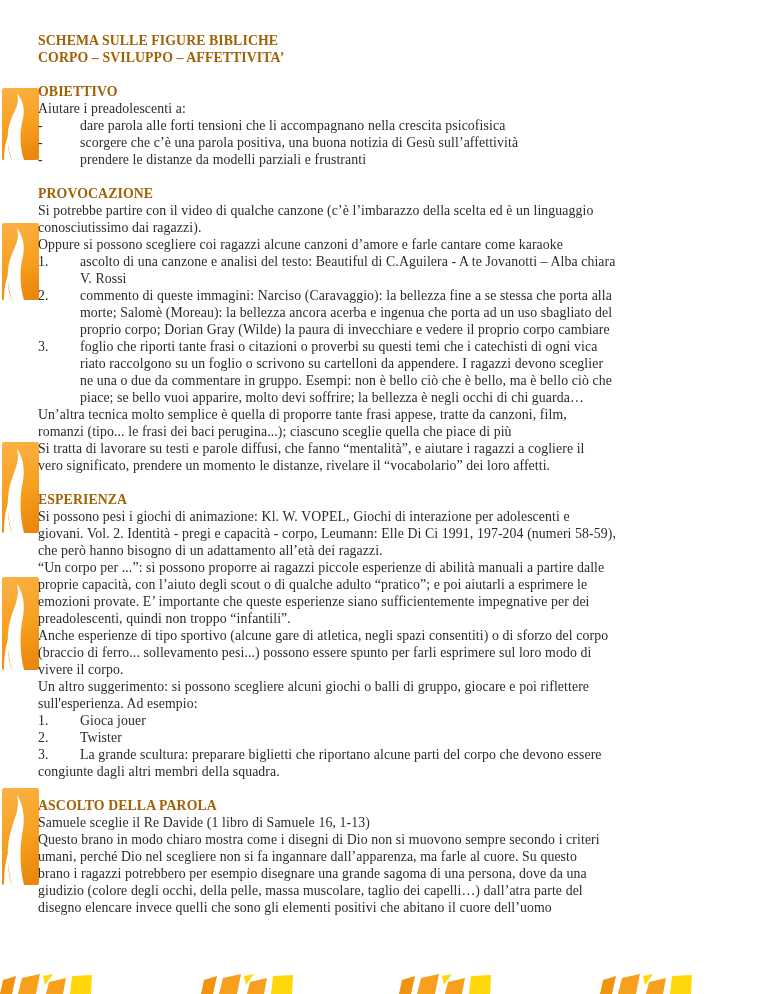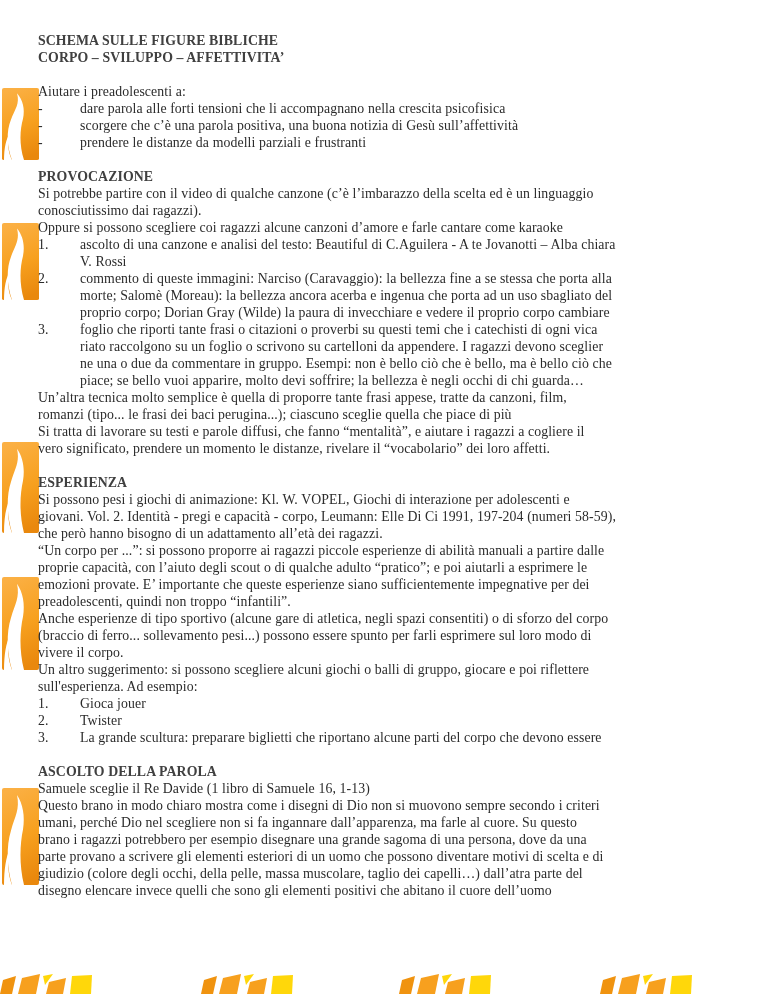--- a/index.html
+++ b/index.html
@@ -15,21 +15,21 @@
   .doc {
     position: absolute;
     left: 38px;
     top: 32px;
     width: 724px;
     font-size: 13.8px;
     line-height: 17px;
     letter-spacing: 0.1px;
   }
   .line { white-space: nowrap; height: 17px; }
-  .bold { font-weight: bold; color: #404040; }
+  .bold { font-weight: bold; color: #a16207; }
   .gap { height: 17px; }
   .item { display: flex; }
   .item .marker { flex: 0 0 42px; width: 42px; white-space: nowrap; }
   .item .item-lines { flex: 1 1 auto; min-width: 0; }
   .flame {
     position: absolute;
     left: 2px;
     width: 37px;
   }
   .flame svg { display: block; }
@@ -113,20 +113,21 @@
           <rect x="0" y="0" width="37" height="96" rx="2" fill="url(#fg4)"></rect>
           <path d="M10,96 C5,78 4,58 9,42 C13,28 18,21 15,7 C21,16 23,28 21,41 C18,55 17,75 22,96 Z" fill="#ffffff"></path>
           <path d="M2,96 C2,80 4,68 8,60 C5,74 6,85 10,96 Z" fill="#ffffff"></path>
         </svg>
       </div>
     </div>
   <div class="doc" id="doc">
       <div class="line bold">SCHEMA SULLE FIGURE BIBLICHE</div>
       <div class="line bold">CORPO – SVILUPPO – AFFETTIVITA’</div>
       <div class="gap"></div>
+      <div class="line bold">OBIETTIVO</div>
       <div class="line">Aiutare i preadolescenti a:</div>
       <div class="item">
         <span class="marker line">-</span>
         <div class="item-lines">
           <div class="line">dare parola alle forti tensioni che li accompagnano nella crescita psicofisica</div>
         </div>
       </div>
       <div class="item">
         <span class="marker line">-</span>
         <div class="item-lines">
@@ -197,27 +198,27 @@
         <div class="item-lines">
           <div class="line">Twister</div>
         </div>
       </div>
       <div class="item">
         <span class="marker line">3.</span>
         <div class="item-lines">
           <div class="line">La grande scultura: preparare biglietti che riportano alcune parti del corpo che devono essere</div>
         </div>
       </div>
+      <div class="line">congiunte dagli altri membri della squadra.</div>
       <div class="gap"></div>
       <div class="line bold">ASCOLTO DELLA PAROLA</div>
       <div class="line">Samuele sceglie il Re Davide (1 libro di Samuele 16, 1-13)</div>
       <div class="line">Questo brano in modo chiaro mostra come i disegni di Dio non si muovono sempre secondo i criteri</div>
       <div class="line">umani, perché Dio nel scegliere non si fa ingannare dall’apparenza, ma farle al cuore. Su questo</div>
       <div class="line">brano i ragazzi potrebbero per esempio disegnare una grande sagoma di una persona, dove da una</div>
-      <div class="line">parte provano a scrivere gli elementi esteriori di un uomo che possono diventare motivi di scelta e di</div>
       <div class="line">giudizio (colore degli occhi, della pelle, massa muscolare, taglio dei capelli…) dall’atra parte del</div>
       <div class="line">disegno elencare invece quelli che sono gli elementi positivi che abitano il cuore dell’uomo</div>
     </div>
   <div id="bottom-strip">
       <div class="cluster" style="left: 0px; top: 974px;">
         <svg viewBox="0 0 100 20" width="100" height="20">
           <polygon points="0,20 3,6 16,2 12,20" fill="#F0930F"></polygon>
           <polygon points="18,20 22,4 40,0 36,20" fill="#F7A01E"></polygon>
           <polygon points="43,2 53,0 45,11" fill="#FFD70A"></polygon>
           <polygon points="46,20 49,8 66,4 63,20" fill="#F7A01E"></polygon>

